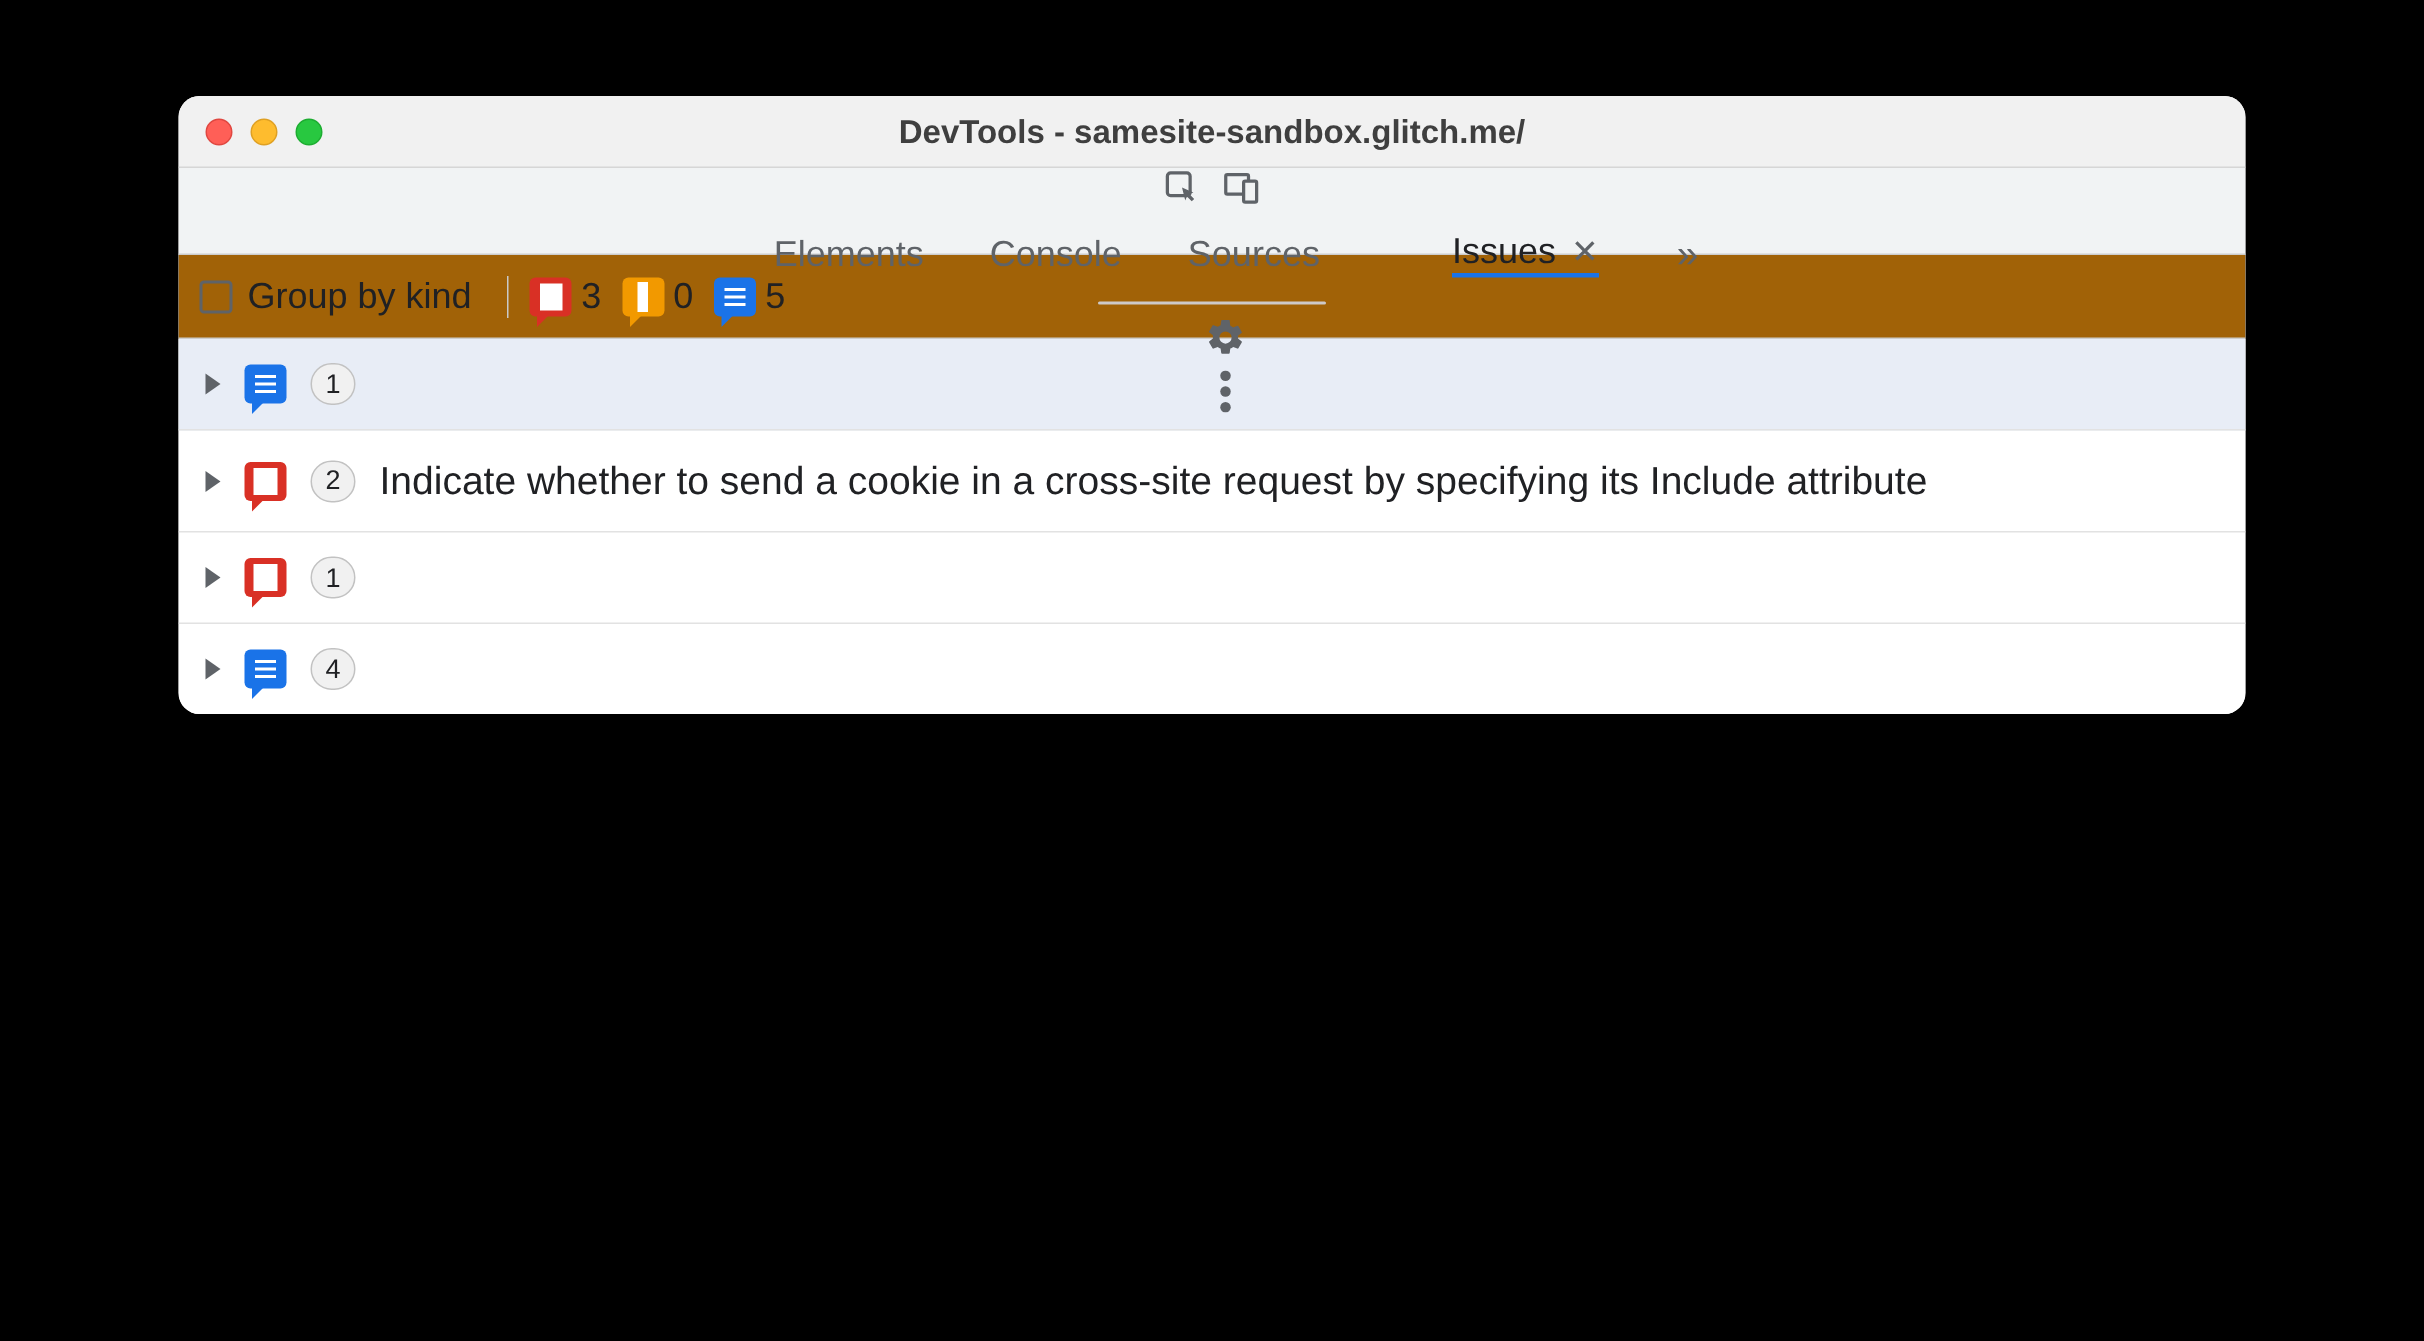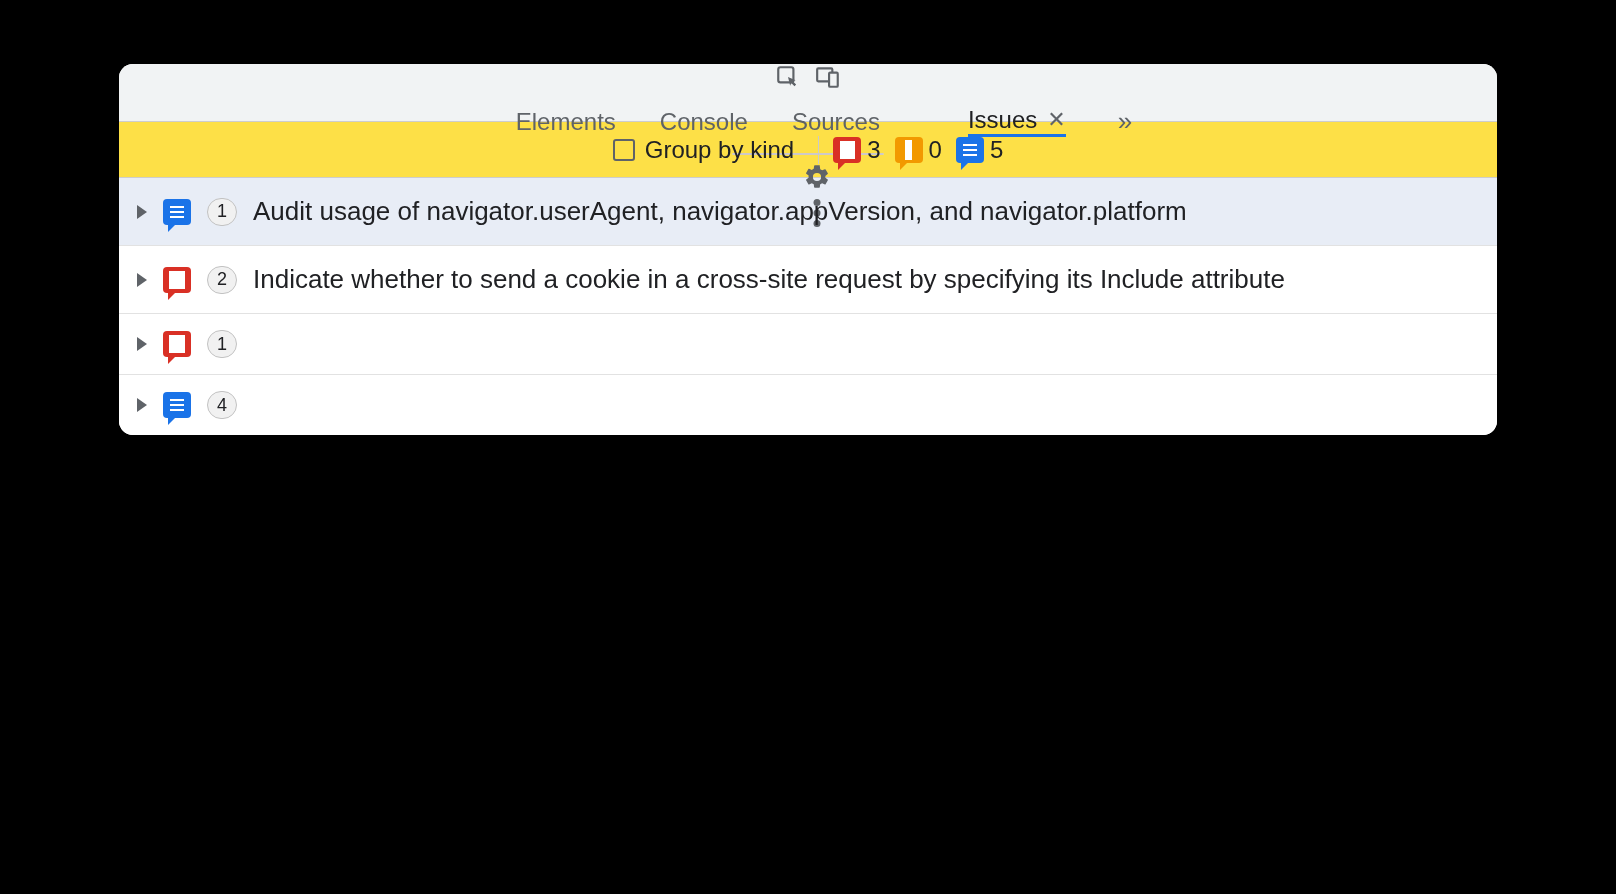--- a/index.html
+++ b/index.html
@@ -128,24 +128,24 @@
     width: 34px; height: 34px;
     display: flex;
     align-items: center;
     justify-content: center;
     color: #5f6368;
     margin-left: 18px;
   }
   
   .optionsbar {
     height: 56px;
-    background: #fde047;
-    display: flex;
-    align-items: center;
-    justify-content: center;
+    background: #a16207;
+    display: flex;
+    align-items: center;
+    justify-content: flex-start;
     padding: 0 14px;
     gap: 24px;
     border-bottom: 1px solid #cdcdcd;
   }
   .checkbox-group {
     display: flex;
     align-items: center;
     gap: 10px;
     color: #202124;
     font-size: 24px;
@@ -238,20 +238,28 @@
     font-size: 14px;
     font-weight:bold;
     color:#fff;
   }
 </style>
 </head>
 <body>
 
 <div class="window">
 
+  <div class="titlebar">
+    <div class="traffic-lights">
+      <div class="light close-light"></div>
+      <div class="light min-light"></div>
+      <div class="light max-light"></div>
+    </div>
+    <div class="titlebar-title">DevTools - samesite-sandbox.glitch.me/</div>
+  </div>
 
   <div class="tabbar">
     <div class="tabbar-left">
       <span class="ico select-icon">
         <svg width="26" height="26" viewBox="0 0 24 24" fill="none" stroke="#5f6368" stroke-width="2">
           <rect x="3" y="3" width="14" height="14" rx="2"></rect>
           <path d="M12 12 l7 3 -2.5 1 3 3 -1.5 1.5 -3 -3 -1 2.5z" fill="#5f6368" stroke="none"></path>
         </svg>
       </span>
       <span class="ico device-icon">
@@ -331,21 +339,20 @@
   </div>
 
   <div class="issues">
 
     <div class="issue selected">
       <span class="disclosure"></span>
       <span class="chat-icon chat-blue">
           <span class="chat-inner"></span>
         </span>
       <span class="badge">1</span>
-      <span class="issue-title">Audit usage of navigator.userAgent, navigator.appVersion, and navigator.platform</span>
     </div>
 
     <div class="issue">
       <span class="disclosure"></span>
       <span class="chat-icon chat-red">
           <span class="chat-inner x">✕</span>
         </span>
       <span class="badge">2</span>
       <span class="issue-title">Indicate whether to send a cookie in a cross-site request by specifying its Include attribute</span>
     </div>

